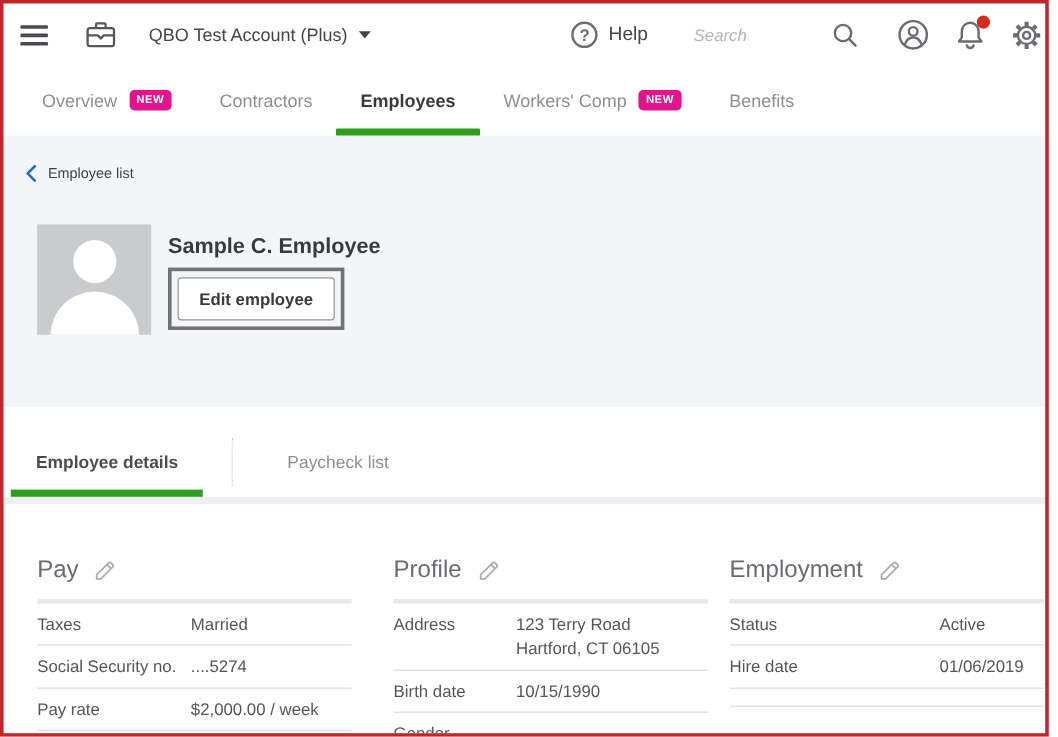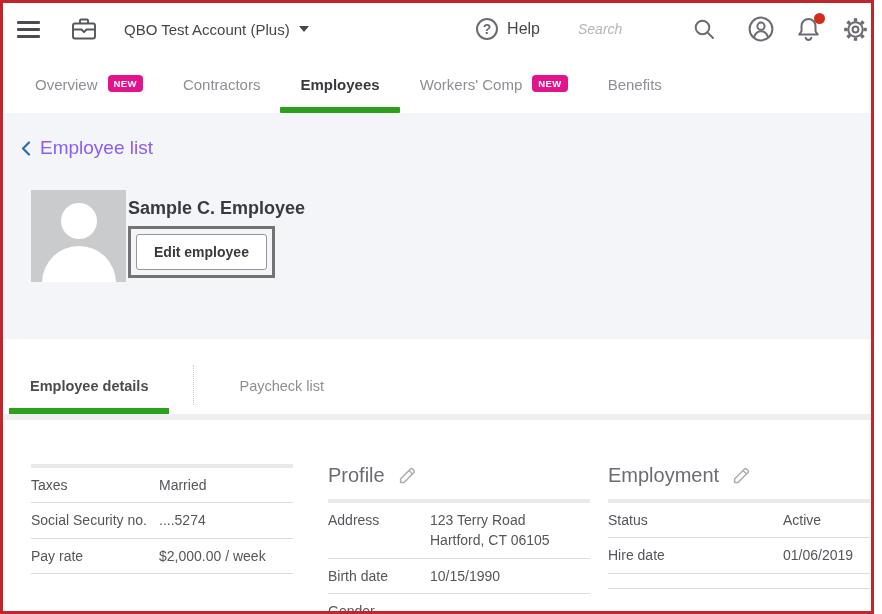--- a/index.html
+++ b/index.html
@@ -39,29 +39,29 @@
   .tab { position:relative; height:100%; display:flex; align-items:center; padding:0 20px;
          font-size:15px; color:#8C8F94; cursor:pointer; white-space:nowrap; }
   .tab.active { color:#393A3D; font-weight:bold; }
   .tab.active::after { content:""; position:absolute; left:0; right:0; bottom:0; height:6px;
                        background:#2CA01C; border-radius:1px; }
   .badge { margin-left:10px; background:#E3138D; color:#fff; font-size:9.5px; font-weight:bold;
            letter-spacing:.4px; padding:3px 6px; border-radius:4px; position:relative; top:-1px; }
 
   
   .hero { background:#F4F5F8; height:226px; padding:24px 0 0 18px; }
-  .back-link { display:inline-flex; align-items:center; gap:9px; color:#8b5cf6;
-               font-size:19px; text-decoration:none; cursor:pointer; }
+  .back-link { display:inline-flex; gap:9px; color:#404040;
+               font-size:12px; text-decoration:none; cursor:pointer; }
   .emp { display:flex; margin:30px 0 0 10px; }
   .avatar { position:relative; width:95px; height:92px; background:#CACBCD; overflow:hidden; flex:0 0 auto; }
   .avatar .head { position:absolute; top:13px; left:50%; transform:translateX(-50%);
                   width:36px; height:36px; border-radius:50%; background:#fff; }
   .avatar .shoulders { position:absolute; bottom:-38px; left:50%; transform:translateX(-50%);
                        width:74px; height:74px; border-radius:50%; background:#fff; }
-  .emp-right { margin-left:2px; padding-top:8px; }
+  .emp-right { margin-left:14px; padding-top:8px; }
   .emp-name { font-size:18px; font-weight:bold; color:#393A3D; }
   .highlight-box { display:inline-block; border:3px solid #737373; padding:5px; margin-top:7px; }
   .edit-btn { background:#fff; border:1px solid #93969B; border-radius:3px; padding:9px 17px;
               font-family:"Liberation Sans", sans-serif; font-size:14px; font-weight:bold;
               color:#393A3D; cursor:pointer; }
 
   
   .subtabs { height:75px; display:flex; align-items:center; padding:18px 0 0 6px; background:#fff;gap:24px; }
   .subtab { position:relative; height:100%; display:flex; align-items:center; padding:0 21px;
             font-size:14.5px; color:#8C8F94; cursor:pointer; white-space:nowrap; }
@@ -203,20 +203,29 @@
     <div class="subtab-divider"></div>
     <div class="subtab">
       <span>Paycheck list</span>
     </div>
   </div>
   <div class="strip"></div>
 
   <main class="cards">
 
     <div class="card pay">
+      <div class="card-title-row">
+        <span class="card-title">Pay</span>
+        <span class="pencil">
+          <svg width="19" height="19" viewBox="0 0 22 22" fill="none" stroke="#A9ACB0" stroke-width="1.7" stroke-linejoin="round">
+            <path d="M3 19 v-4 L14.5 3.5 a1.6 1.6 0 0 1 2.3 0 l1.7 1.7 a1.6 1.6 0 0 1 0 2.3 L7 19 H3 z"></path>
+            <path d="M12.8 5.2 l4 4"></path>
+          </svg>
+        </span>
+      </div>
       <div class="title-bar"></div>
       <div class="row">
         <span class="lbl">Taxes</span>
         <span class="val">Married</span>
       </div>
       <div class="row">
         <span class="lbl">Social Security no.</span>
         <span class="val">....5274</span>
       </div>
       <div class="row">

